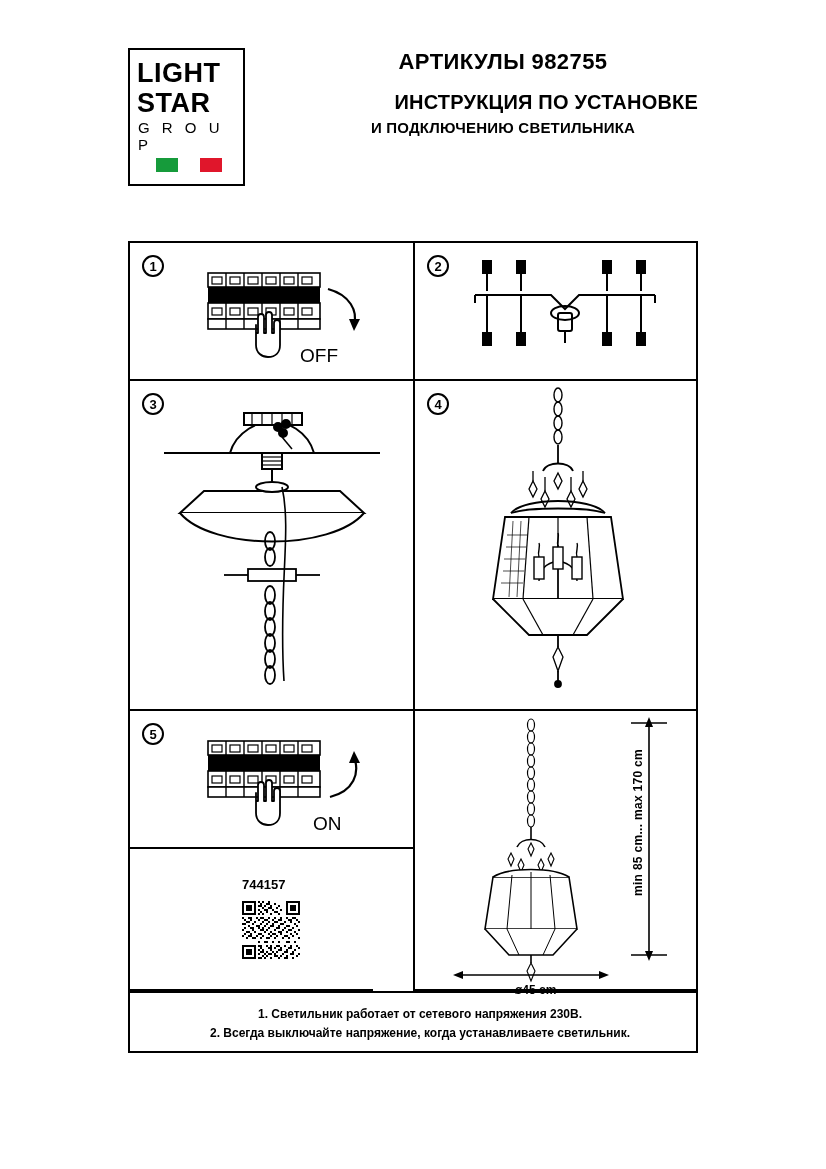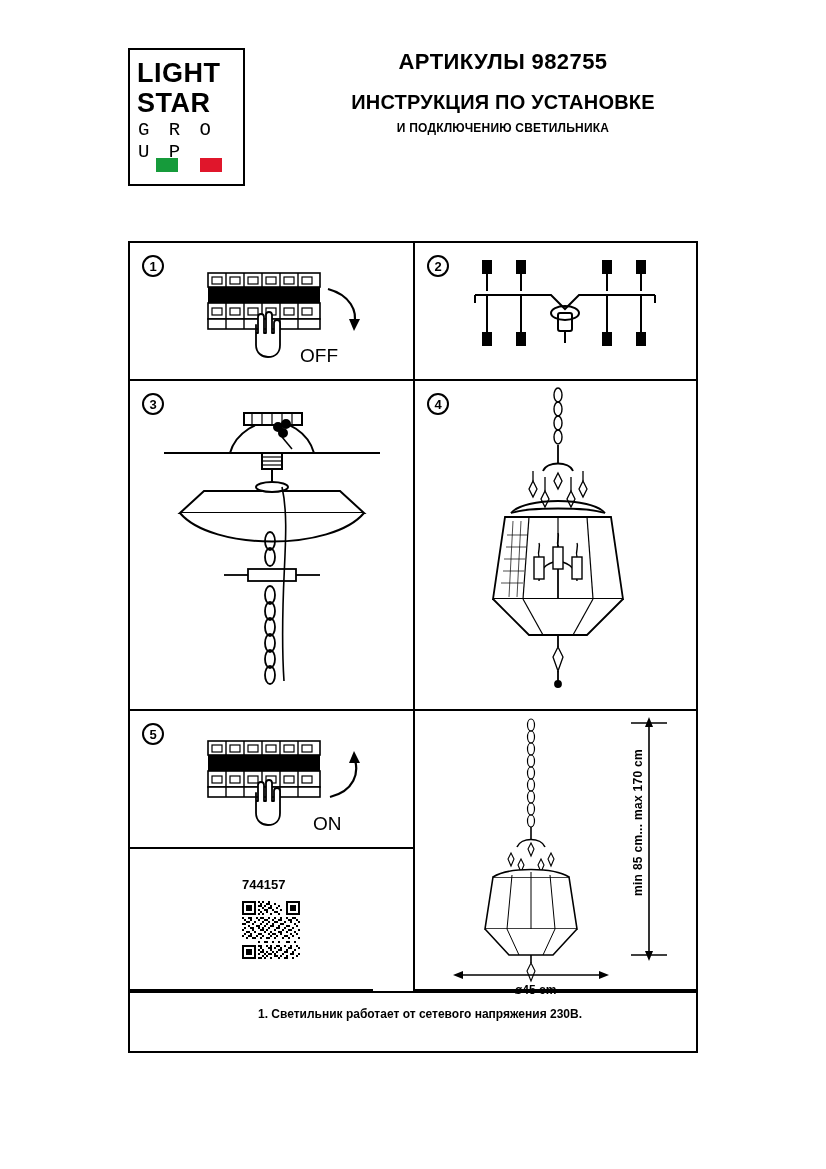--- a/index.html
+++ b/index.html
@@ -21,38 +21,38 @@
     position:absolute;left:0;top:0;width:117px;height:138px;
     border:2px solid #000;background:#fff;
     box-sizing:border-box;
   }
   .logo-line{
     font-weight:bold;font-size:27px;line-height:26px;
     letter-spacing:0.5px;margin-left:7px;margin-top:4px;
   }
   .logo-line.first{margin-top:10px;}
   .logo-group{
-    font-size:19px;letter-spacing:4px;margin-left:8px;margin-top:3px;font-family:Liberation Mono, monospace;
+    font-size:15px;letter-spacing:4px;margin-left:8px;margin-top:3px;
   }
   .logo-flag{
     position:absolute;left:26px;bottom:12px;width:66px;height:14px;
     display:flex;
   }
   .logo-flag span{flex:1;}
   .flag-g{background:#169b3b;}
   .flag-w{background:#ffffff;}
   .flag-r{background:#e0162b;}
 
   .head-text{
     position:absolute;left:180px;top:0;width:390px;text-align:center;
   }
   .head-text .l1{font-size:22px;font-weight:bold;line-height:27px;letter-spacing:0.4px;}
   .head-text .l2{font-size:22px;font-weight:bold;line-height:27px;letter-spacing:0.4px;}
-  .head-text .l3{font-size:20px;font-weight:bold;line-height:26px;margin-top:14px;letter-spacing:0.2px;}
-  .head-text .l4{font-size:12px;font-weight:bold;line-height:26px;letter-spacing:0.2px;}
+  .head-text .l3{font-size:20px;font-weight:bold;line-height:26px;margin-top:14px;letter-spacing:0.2px;text-align:right;}
+  .head-text .l4{font-size:15px;font-weight:bold;line-height:26px;letter-spacing:0.2px;}
 
   
   .grid{
     position:absolute;left:128px;top:241px;width:570px;height:812px;
     border:2px solid #000;box-sizing:border-box;
   }
   .cell{position:absolute;box-sizing:border-box;}
   .bl{border-left:2px solid #000;}
   .bb{border-bottom:2px solid #000;}
 
@@ -594,17 +594,18 @@
         </g>
         <path d="M22 258 L32 254 L32 262 Z" fill="#000"></path>
         <path d="M178 258 L168 254 L168 262 Z" fill="#000"></path>
       </svg>
       <div class="vlabel" style="left:216px;top:38px;">min 85 cm... max 170 cm</div>
       <div class="hlabel" style="left:100px;top:272px;">ø45 cm</div>
     </div>
 
     <div class="footer-notes">
       <div>1. Светильник работает от сетевого напряжения 230В.</div>
+      <div>2. Всегда выключайте напряжение, когда устанавливаете светильник.</div>
     </div>
 
   </div>
 
 </div>
 
 </body></html>

